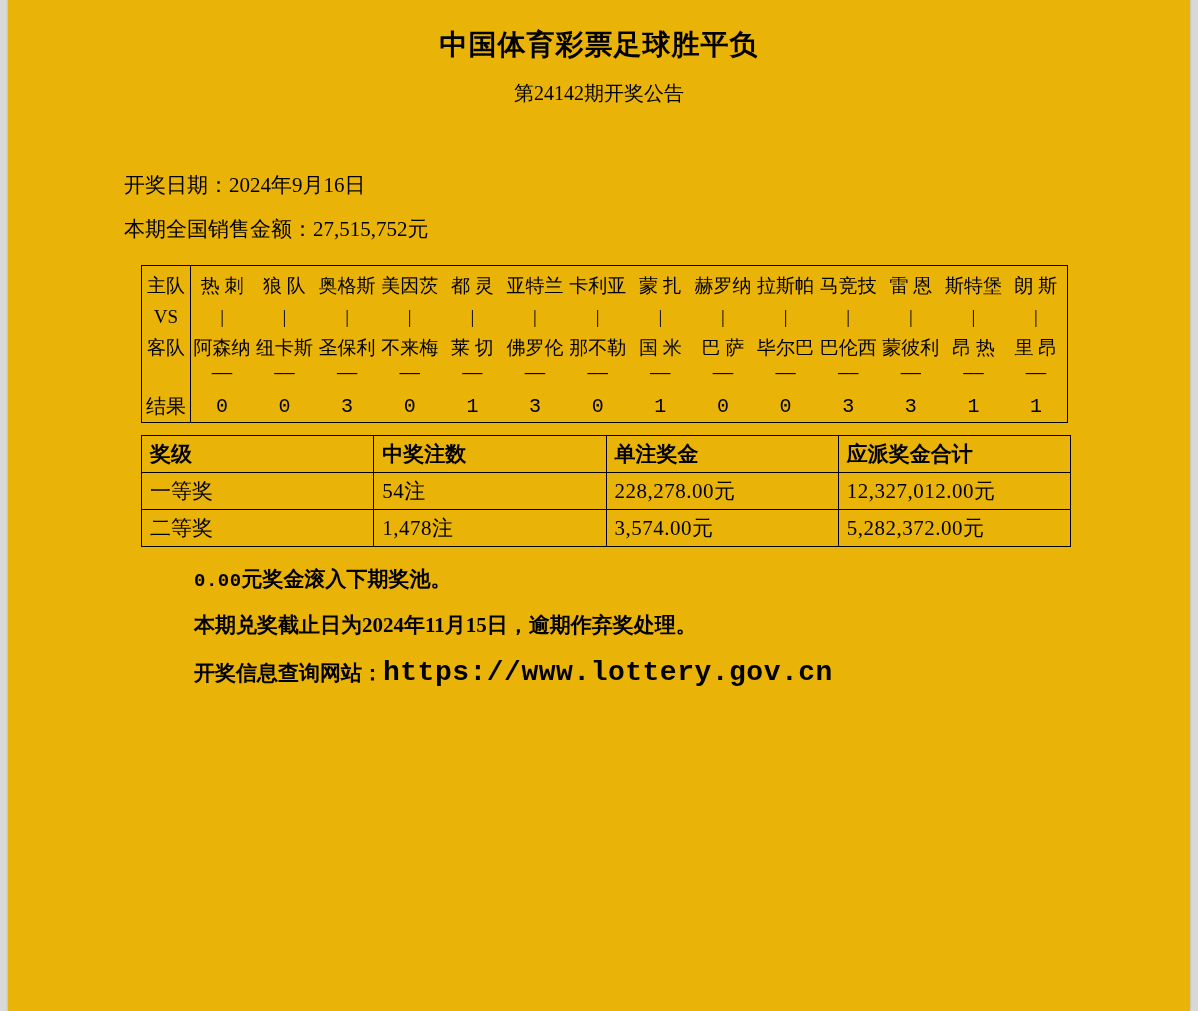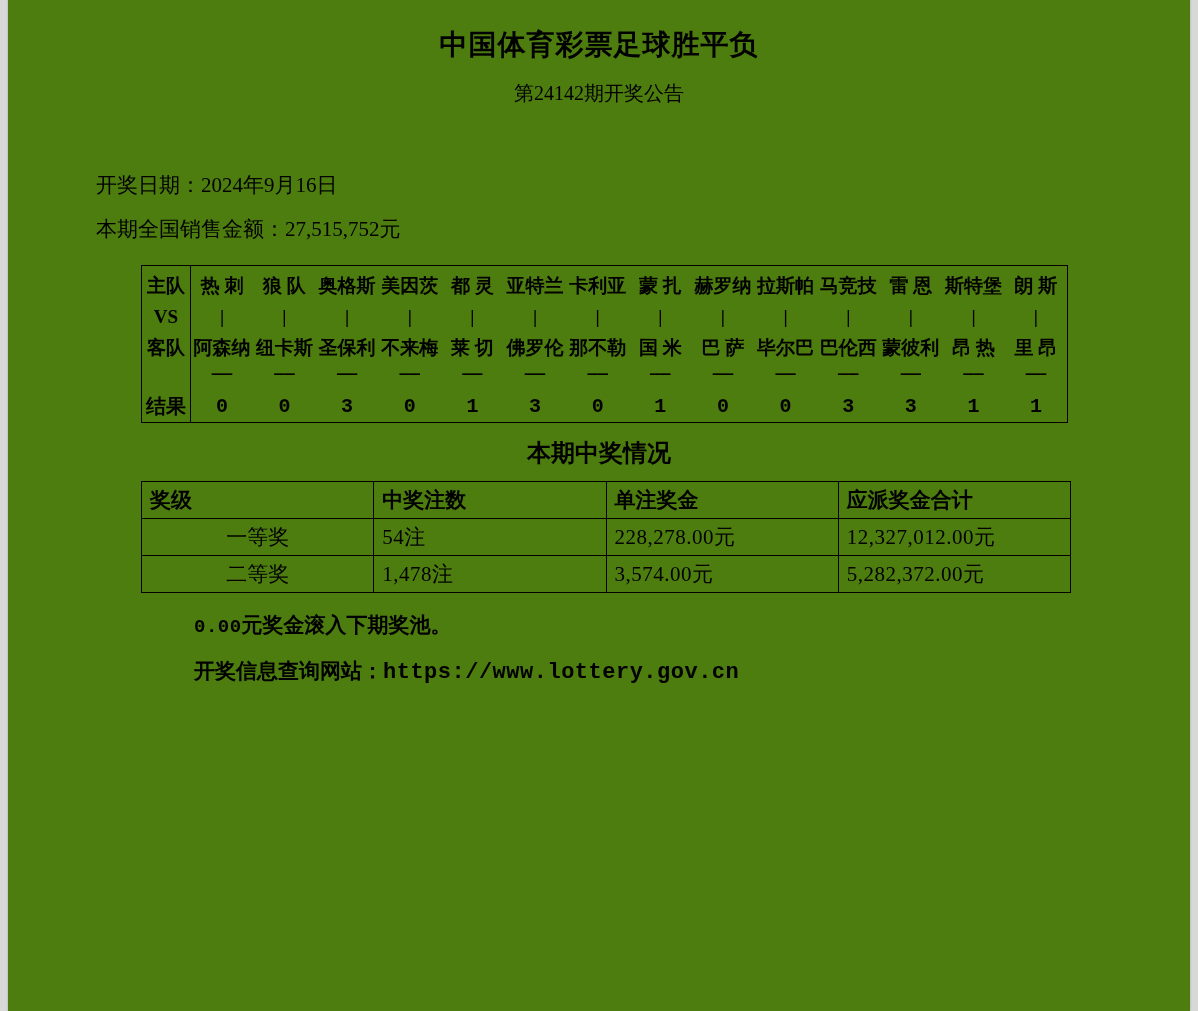--- a/index.html
+++ b/index.html
@@ -12,56 +12,55 @@
     height: 1011px;
     font-family: "Liberation Serif", serif;
     color: #000;
   }
   .page {
     position: absolute;
     left: 8px;
     top: 0;
     width: 1182px;
     height: 1011px;
-    background: #4d7c0f;
+    background: #eab308;
     box-shadow: 0 0 2px rgba(0,0,0,0.25);
     overflow: hidden;
   }
   .title {
     text-align: center;
     font-size: 28px;
     font-weight: bold;
     letter-spacing: 1px;
     margin-top: 26px;
   }
   .subtitle {
     text-align: center;
     font-size: 20px;
     margin-top: 16px;
   }
   .meta {
-    margin-left: 88px;
+    margin-left: 116px;
     font-size: 21px;
     margin-top: 0;
   }
   .meta.first { margin-top: 64px; }
   .meta.second { margin-top: 16px; }
 
   
   .match-wrap {
     margin-top: 22px;
     margin-left: 133px;
     width: 927px;
   }
   table.match {
     border-collapse: collapse;
     border: 1px solid #000;
     width: 927px;
     table-layout: fixed;
-    font-weight: bold;
   }
   table.match td {
     border: none;
     font-size: 19px;
     text-align: center;
     padding: 0;
     white-space: nowrap;
   }
   table.match td.rowlabel {
     border-right: 1px solid #000;
@@ -91,32 +90,32 @@
     table-layout: fixed;
   }
   table.prize td, table.prize th {
     border: 1px solid #000;
     font-size: 21px;
     height: 36px;
     padding: 0 8px;
     font-weight: normal;
   }
   table.prize th { text-align: left; font-weight: bold; }
-  td.c-level { width: 100px; text-align: center; }
+  td.c-level { width: 100px; }
   td.c-num, td.c-single, td.c-total { text-align: left; font-family: "Liberation Serif", serif; }
   .mono { font-family: "Liberation Mono", monospace; font-size: 19px; letter-spacing: 0.5px;}
 
   .note {
     margin-left: 186px;
     font-size: 21px;
     margin-top: 18px;
     font-weight: bold;
   }
   .note .mono { font-size: 19px; }
-  .url { font-family: "Liberation Mono", monospace; font-size: 22px; letter-spacing: 0.5px; }
+  .url { font-family: "Liberation Mono", monospace; font-size: 28px; letter-spacing: 0.5px; }
 </style>
 </head>
 <body>
 
 <div class="page">
 
   <div class="title">中国体育彩票足球胜平负</div>
   <div class="subtitle">第24142期开奖公告</div>
 
   <div class="meta first">开奖日期：2024年9月16日</div>
@@ -207,21 +206,20 @@
         <td>0</td>
         <td>3</td>
         <td>3</td>
         <td>1</td>
         <td>1</td>
       </tr>
     </tbody>
       </table>
   </div>
 
-  <div class="sec-title">本期中奖情况</div>
 
   <table class="prize">
     <tbody>
         <tr>
       <th class="c-level">奖级</th>
       <th>中奖注数</th>
       <th>单注奖金</th>
       <th>应派奖金合计</th>
     </tr>
     <tr>
@@ -236,18 +234,19 @@
       <td class="c-single mono">3,574.00元</td>
       <td class="c-total mono">5,282,372.00元</td>
     </tr>
   </tbody>
     </table>
 
   <div class="note">
     <span class="mono">0.00</span><span>元奖金滚入下期奖池。</span>
   </div>
 
+  <div class="note">本期兑奖截止日为2024年11月15日，逾期作弃奖处理。</div>
 
   <div class="note">
     <span>开奖信息查询网站：</span><span class="url">https://www.lottery.gov.cn</span>
   </div>
 
 </div>
 
 </body></html>

